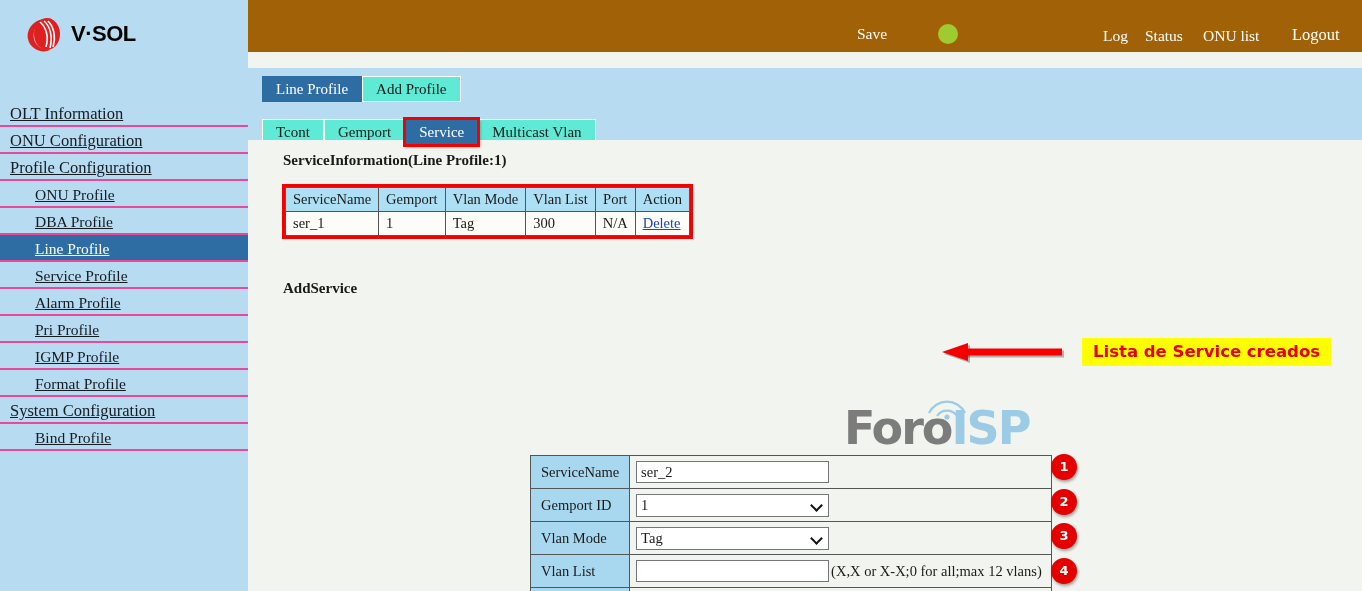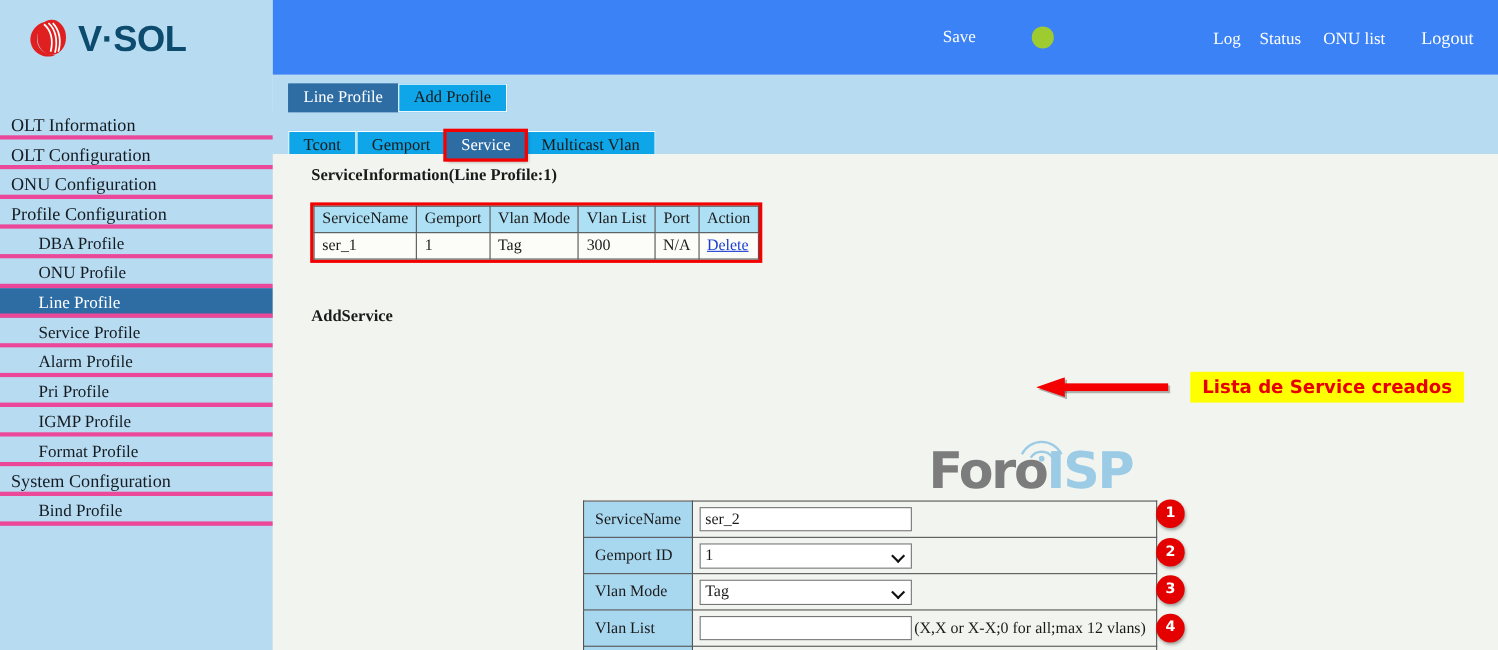--- a/index.html
+++ b/index.html
@@ -20,47 +20,48 @@
   }
   #logo-wrap {
     height: 68px;
     display: flex; align-items: center;
     padding-left: 22px;
   }
   #logo-mark { width: 44px; height: 44px; position: relative; flex: 0 0 auto; }
   #logo-text {
     font-family: "Liberation Sans", sans-serif;
     font-weight: bold;
-    font-size: 33px;
+    font-size: 22px;
     letter-spacing: -0.5px;
-    color: #0c4a6e;
+    color: #000000;
     margin-left: 5px;
     line-height: 1;
     text-align: right;
   }
   #nav { margin-top: 32px; }
   .nav-item {
     height: 27px;
     line-height: 27px;
     font-size: 16.5px;
     color: #151b22;
     padding-left: 10px;
     background: #b7dbf0;
-    border-bottom: 4px solid #ec4899;
+    border-bottom: 2px solid #ec4899;
     white-space: nowrap;
     cursor: pointer;
+    text-decoration: underline;
   }
   .nav-item.sub { padding-left: 35px; font-size: 15.5px; }
   .nav-item.active { background: #2e6da4; color: #ffffff; }
 
   
   #topbar {
     position: absolute; left: 248px; top: 0;
-    width: 1114px; height: 68px;
-    background: #3b82f6;
+    width: 1114px; height: 52px;
+    background: #a16207;
   }
   .top-link {
     position: absolute;
     color: #ffffff;
     font-size: 15.5px;
     white-space: nowrap;
     cursor: pointer;
   }
   #save-link   { left: 609px; top: 25px; }
   #status-dot  {
@@ -80,21 +81,21 @@
     background: #b7dbf0;
   }
   .tab-row { position: absolute; left: 14px; display: flex; }
   #tab-row-1 { top: 8px; }
   #tab-row-2 { top: 51px; }
   .tab {
     height: 26px; line-height: 25px;
     padding: 0 13px;
     font-size: 15px;
     color: #1a1a1a;
-    background: #0ea5e9;
+    background: #5eead4;
     border: 1px solid #ffffff;
     white-space: nowrap;
     cursor: pointer;
   }
   .tab.active { background: #2e6da4; color: #ffffff; border-color: #2e6da4; }
   .tab.hl {
     outline: 3px solid #f40000;
     outline-offset: -1px;
     box-shadow: 2px 2px 3px rgba(0,0,0,.35);
     z-index: 3;
@@ -261,25 +262,24 @@
           <path d="M18 10 C24 15 27 24 24 35" stroke="#ffffff" stroke-width="1.6" fill="none"></path>
           <path d="M22 9 C28 14 31 24 28 36" stroke="#ffffff" stroke-width="1.6" fill="none"></path>
           <path d="M26 9 C32 15 34 25 31 35" stroke="#ffffff" stroke-width="1.6" fill="none"></path>
         </svg>
       </div>
       <div id="logo-text">V·SOL</div>
     </div>
 
     <div id="nav">
       <div class="nav-item">OLT Information</div>
-      <div class="nav-item">OLT Configuration</div>
       <div class="nav-item">ONU Configuration</div>
       <div class="nav-item">Profile Configuration</div>
+      <div class="nav-item sub">ONU Profile</div>
       <div class="nav-item sub">DBA Profile</div>
-      <div class="nav-item sub">ONU Profile</div>
       <div class="nav-item sub active">Line Profile</div>
       <div class="nav-item sub">Service Profile</div>
       <div class="nav-item sub">Alarm Profile</div>
       <div class="nav-item sub">Pri Profile</div>
       <div class="nav-item sub">IGMP Profile</div>
       <div class="nav-item sub">Format Profile</div>
       <div class="nav-item">System Configuration</div>
       <div class="nav-item sub">Bind Profile</div>
     </div>
   </div>

